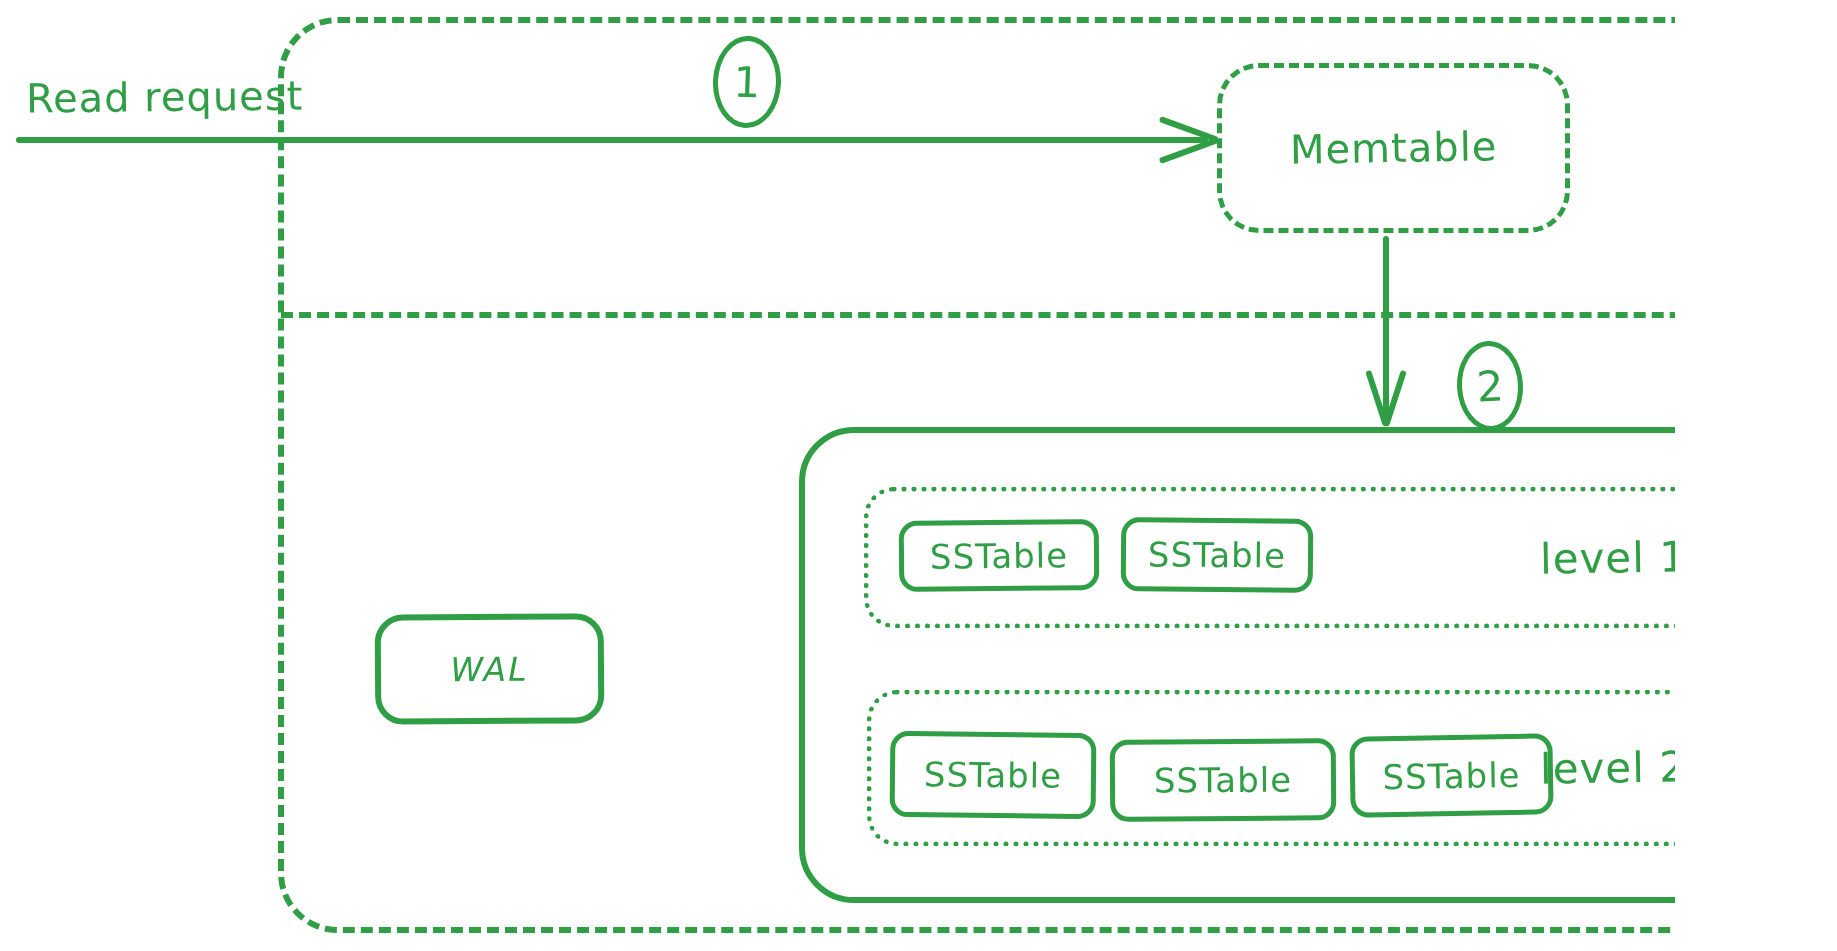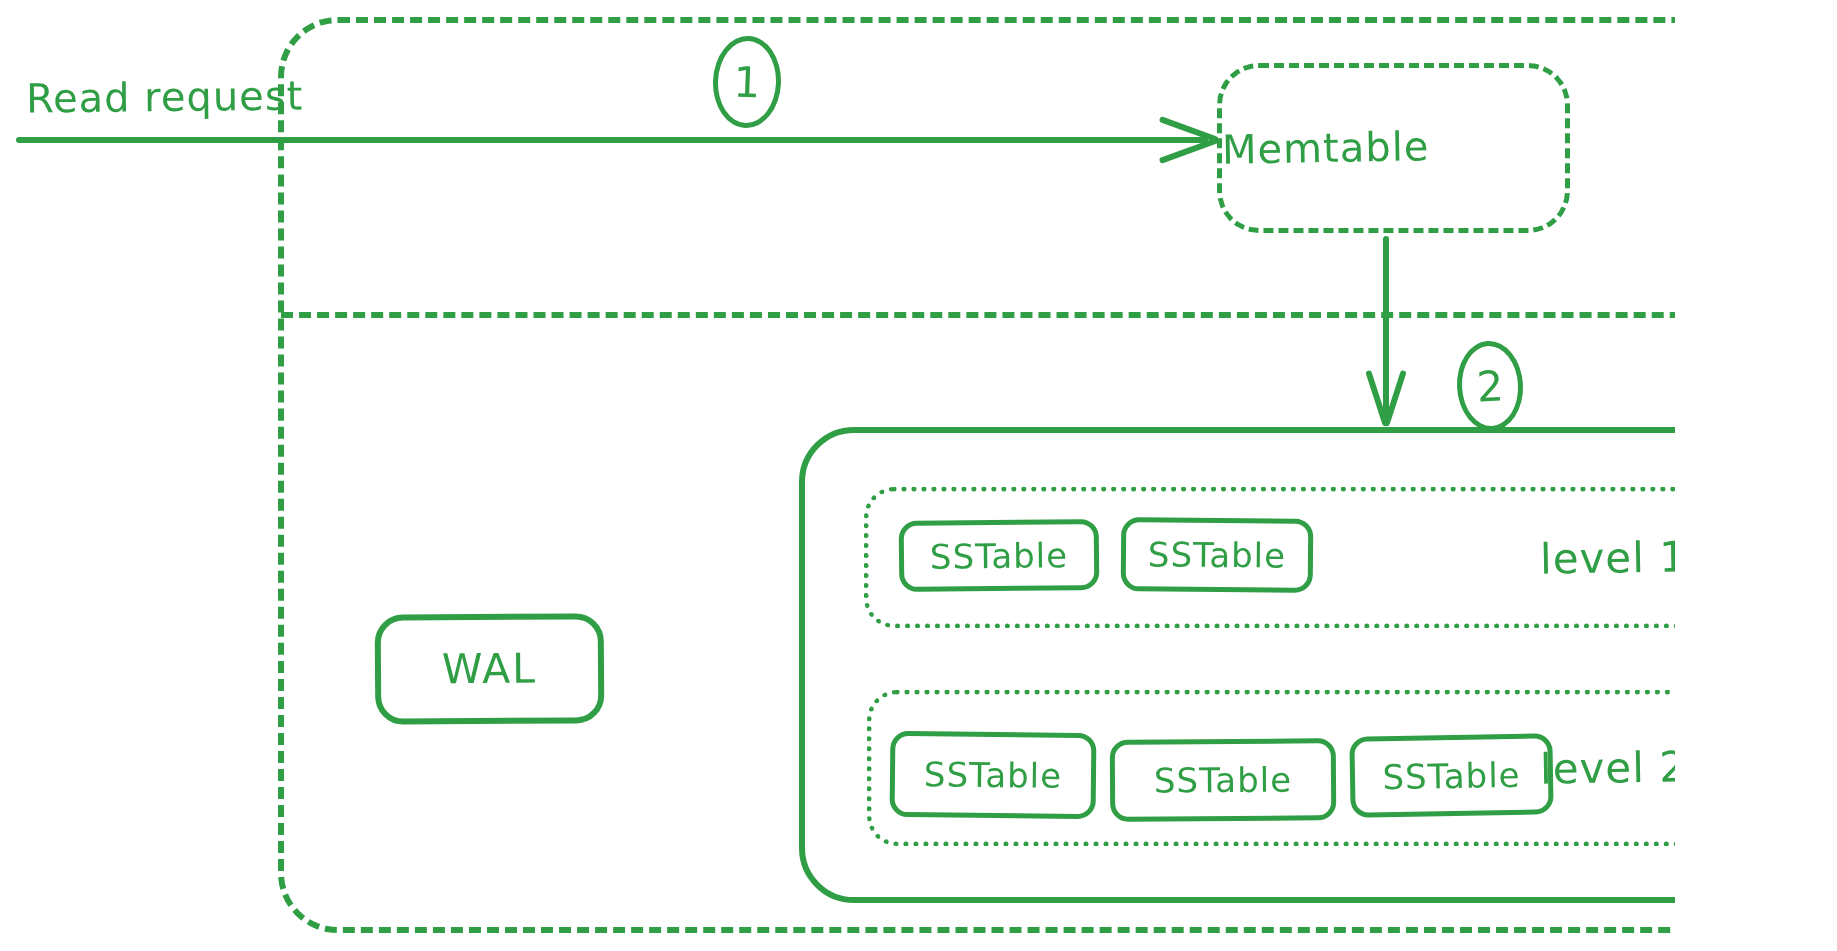--- a/index.html
+++ b/index.html
@@ -49,21 +49,21 @@
     display: flex; align-items: center; justify-content: center;
     font-size: 42px; z-index: 5;
   }
   .badge-1 { left: 713px; top: 36px;  width: 68px; height: 92px; transform: rotate(2deg); }
   .badge-2 { left: 1457px; top: 341px; width: 66px; height: 90px; transform: rotate(-3deg); }
 
   
   .memtable {
     left: 1217px; top: 63px; width: 353px; height: 170px;
     border: 5px dashed var(--stroke); border-radius: 42px;
-    display: flex; align-items: center; 
+    display: flex; align-items: center; justify-content: center;
   }
   .memtable .node-label { font-size: 40px; letter-spacing: 1px; transform: rotate(-1deg); }
 
   
   .v-shaft {
     left: 1383px; top: 236px; width: 6px; height: 182px;
     background: var(--stroke); border-radius: 3px; z-index: 4;
   }
   .v-wing {
     left: 1383px; top: 368px; width: 6px; height: 58px;
@@ -99,21 +99,21 @@
   .l2-b { left: 238px; top: 44px; width: 226px; height: 82px; transform: rotate(-0.4deg); }
   .l2-c { left: 478px; top: 40px; width: 203px; height: 81px; transform: rotate(-1deg); }
 
   
   .wal {
     left: 375px; top: 614px; width: 229px; height: 110px;
     border: 6px solid var(--stroke); border-radius: 28px;
     display: flex; align-items: center; justify-content: center;
     transform: rotate(-0.4deg);
   }
-  .wal .node-label { font-size: 41px; letter-spacing: 2px; }
+  .wal .node-label { font-size: 33px; font-style: italic; letter-spacing: 2px; }
 </style>
 </head>
 <body>
 
 <div class="stage">
 
   <div class="abs outer-box"></div>
 
   <div class="abs divider"></div>
 

